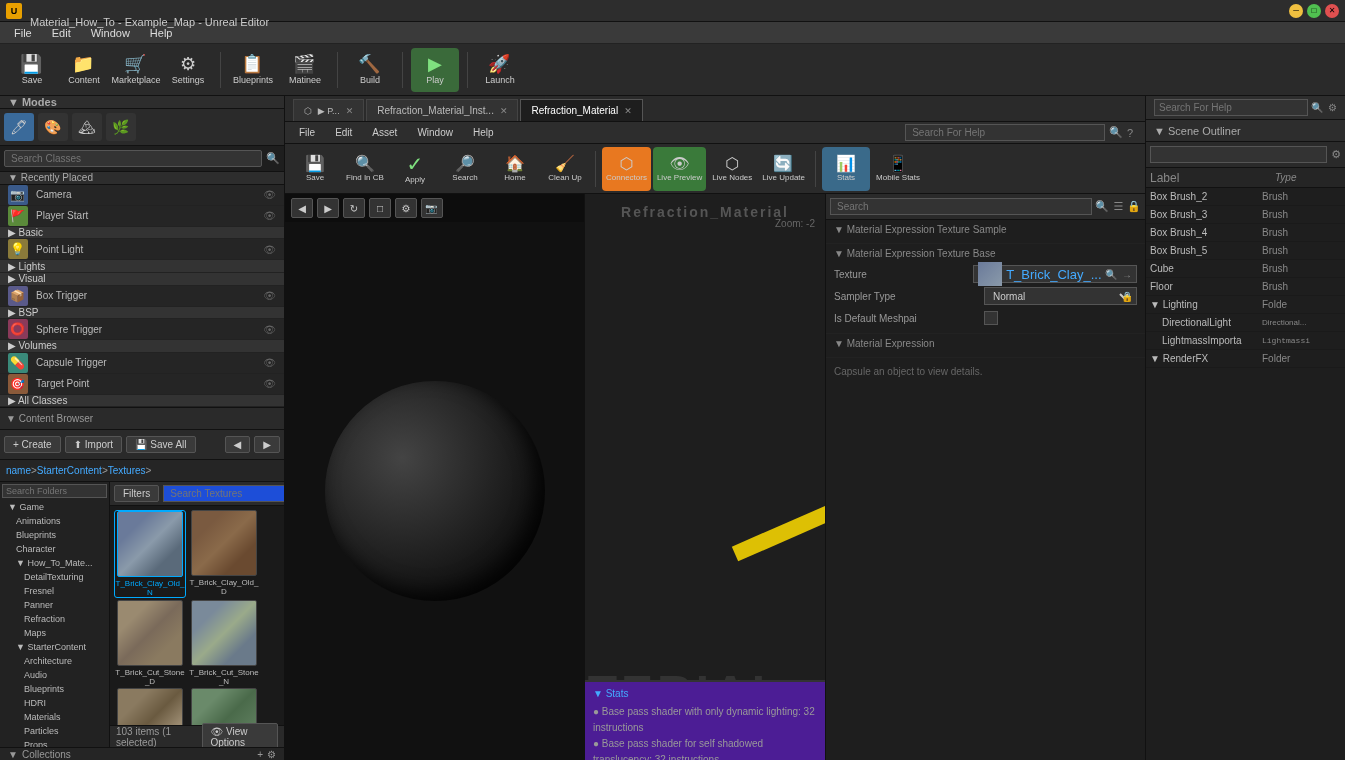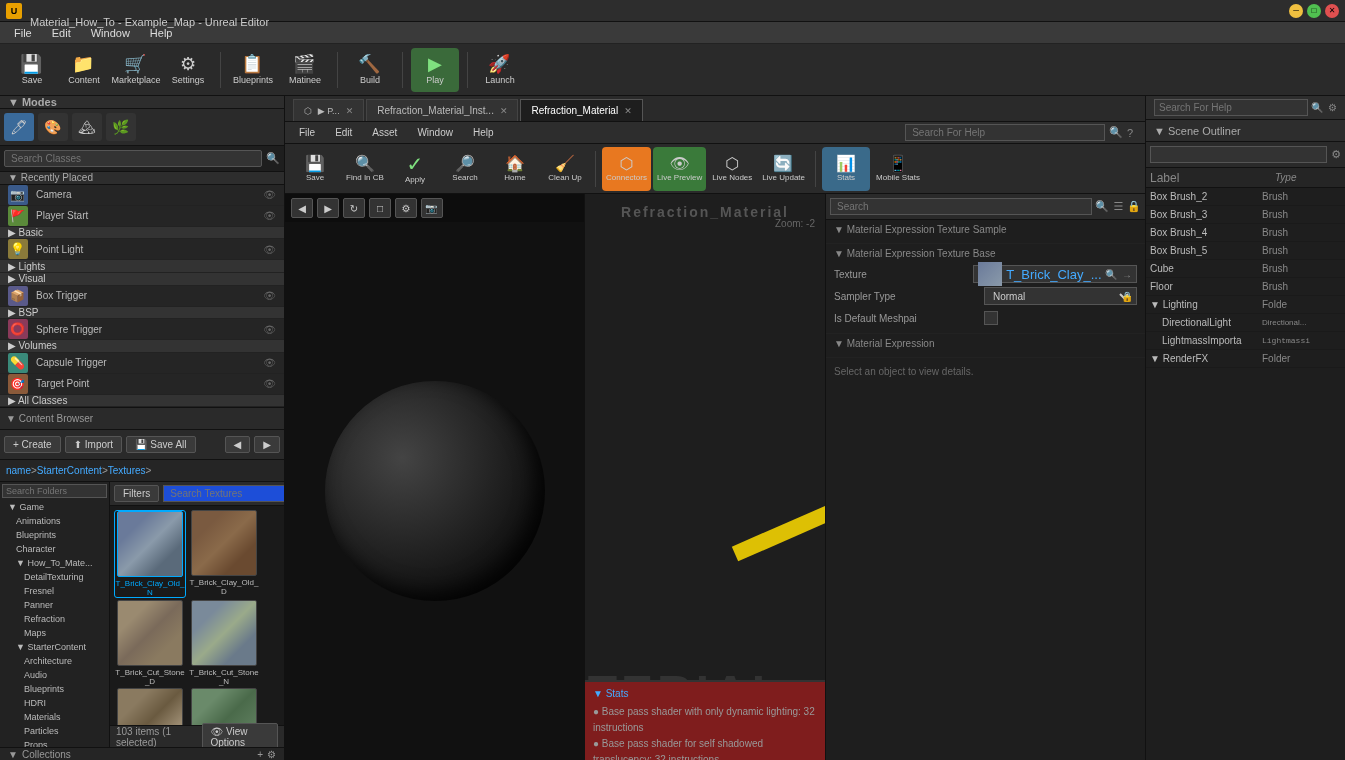--- a/index.html
+++ b/index.html
@@ -137,21 +137,21 @@
     #mat-editor { flex: 1; background: #1e1e1e; position: relative; overflow: hidden; }
     #mat-editor-canvas { position: absolute; inset: 0; }
     .mat-title { position: absolute; top: 10px; left: 50%; transform: translateX(-50%); color: #555; font-size: 14px; font-weight: bold; letter-spacing: 2px; }
     .zoom-label { position: absolute; top: 24px; right: 10px; color: #666; font-size: 10px; text-align: right; }
     #big-material-text { position: absolute; bottom: 40px; right: 40px; color: #333; font-size: 48px; font-weight: 900; letter-spacing: 4px; }
 
     
     #yellow-arrow { position: absolute; pointer-events: none; }
 
     
-    #stats-bar { height: 80px; background: #7f1d1d; border-top: 2px solid #333; padding: 4px 8px; font-size: 10px; color: #999; line-height: 1.6; }
+    #stats-bar { height: 80px; background: #4c1d95; border-top: 2px solid #333; padding: 4px 8px; font-size: 10px; color: #999; line-height: 1.6; }
     #stats-bar .stats-title { color: #4af; font-size: 10px; margin-bottom: 2px; }
 
     
     #details-panel { width: 320px; background: #1e1e1e; border-left: 1px solid #111; display: flex; flex-direction: column; flex-shrink: 0; }
     #details-search { height: 26px; background: #2a2a2a; display: flex; align-items: center; padding: 0 4px; border-bottom: 1px solid #111; }
     #details-search input { flex: 1; background: #333; border: 1px solid #555; color: #ccc; padding: 2px 6px; font-size: 10px; outline: none; }
     .details-section { padding: 4px 8px; border-bottom: 1px solid #222; }
     .details-section-title { font-size: 10px; color: #888; margin-bottom: 4px; cursor: pointer; }
     .details-row { display: flex; align-items: center; height: 22px; gap: 20px; }
     .details-label { width: 130px; font-size: 10px; color: #999; }
@@ -571,21 +571,21 @@
           </div>
           <div class="details-row">
             <span class="details-label">Is Default Meshpai</span>
             <div class="details-checkbox"></div>
           </div>
         </div>
         <div class="details-section">
           <div class="details-section-title">▼ Material Expression</div>
         </div>
         <div style="flex:1;padding:8px;font-size:10px;color:#666;">
-          Select an object to view details.
+          Capsule an object to view details.
         </div>
       </div>
     </div>
   </div>
 
   <div id="right-sidebar">
     <div style="height:24px;background:#2d2d2d;display:flex;align-items:center;padding:0 8px;font-size:10px;color:#aaa;border-bottom:1px solid #111;gap:4px;">
       <input type="text" placeholder="Search For Help" style="flex: 1 1 0%; background: rgb(51, 51, 51); border: 1px solid rgb(85, 85, 85); color: rgb(204, 204, 204); padding: 2px 4px; font-size: 10px; outline: none;">
       <span style="color:#666;">🔍</span>
       <span style="color:#888;">⚙</span>

